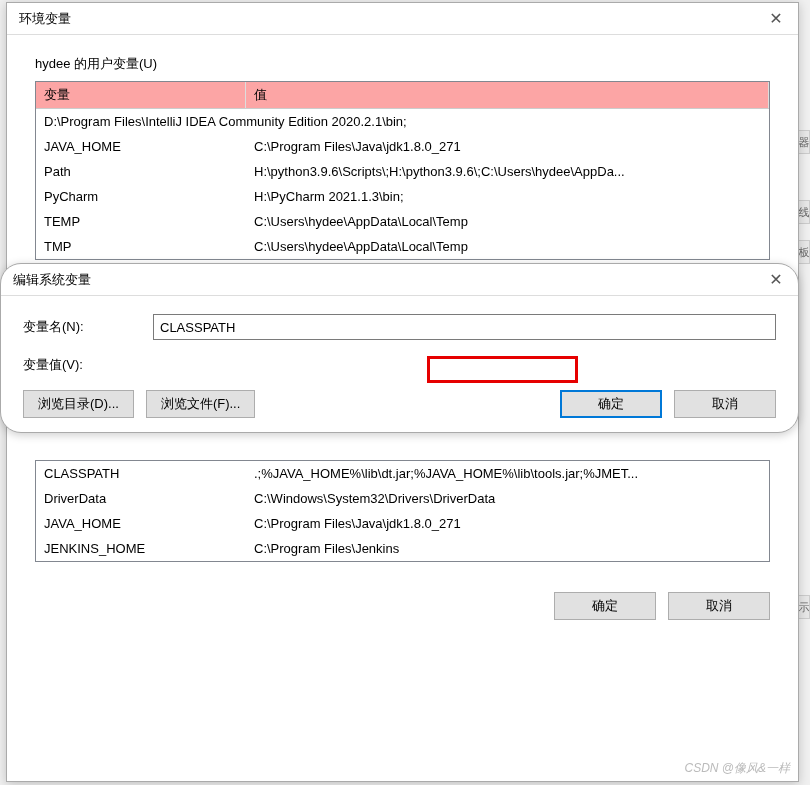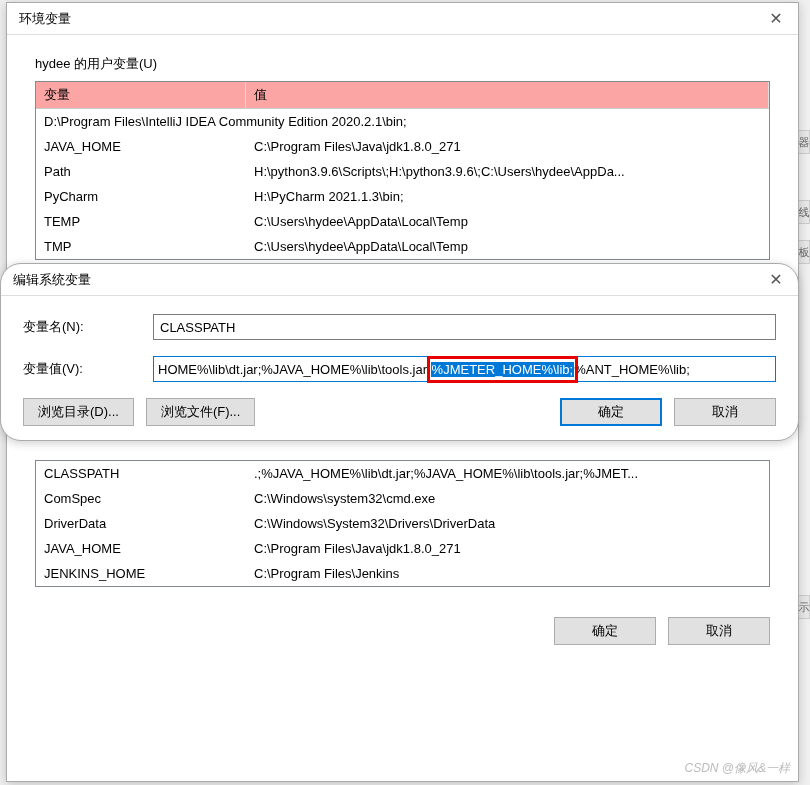--- a/index.html
+++ b/index.html
@@ -90,24 +90,20 @@
       </div>
   </div>
 
   <div class="lowertable" style="margin-top:200px;">
     <div id="sys-rows">
         <div class="trow">
           <div class="td col-var">CLASSPATH</div>
           <div class="td col-val">.;%JAVA_HOME%\lib\dt.jar;%JAVA_HOME%\lib\tools.jar;%JMET...</div>
         </div>
         <div class="trow">
-          <div class="td col-var">ComSpec</div>
-          <div class="td col-val">C:\Windows\system32\cmd.exe</div>
-        </div>
-        <div class="trow">
           <div class="td col-var">DriverData</div>
           <div class="td col-val">C:\Windows\System32\Drivers\DriverData</div>
         </div>
         <div class="trow">
           <div class="td col-var">JAVA_HOME</div>
           <div class="td col-val">C:\Program Files\Java\jdk1.8.0_271</div>
         </div>
         <div class="trow">
           <div class="td col-var">JENKINS_HOME</div>
           <div class="td col-val">C:\Program Files\Jenkins</div>
@@ -129,25 +125,20 @@
   </div>
   <div class="editbody">
 
     <div class="formrow">
       <div class="formlabel">变量名(N):</div>
       <input class="forminput" value="CLASSPATH" style="">
     </div>
 
     <div class="formrow" style="position:relative;">
       <div class="formlabel">变量值(V):</div>
-      <div class="valwrap" id="valwrap">
-        <span class="seg">HOME%\lib\dt.jar;%JAVA_HOME%\lib\tools.jar;</span>
-          <span class="seg segsel" id="segsel">%JMETER_HOME%\lib;</span>
-          <span class="seg">%ANT_HOME%\lib;</span>
-      </div>
       <div class="redbox" id="redbox" style="left: 403.594px; top: -0.5px; width: 151.578px; height: 27px;"></div>
     </div>
 
     <div class="btnrow">
       <div class="btn">浏览目录(D)...</div>
       <div class="btn">浏览文件(F)...</div>
       <div style="flex:1"></div>
       <div class="btn primary">确定</div>
       <div class="btn">取消</div>
     </div>

